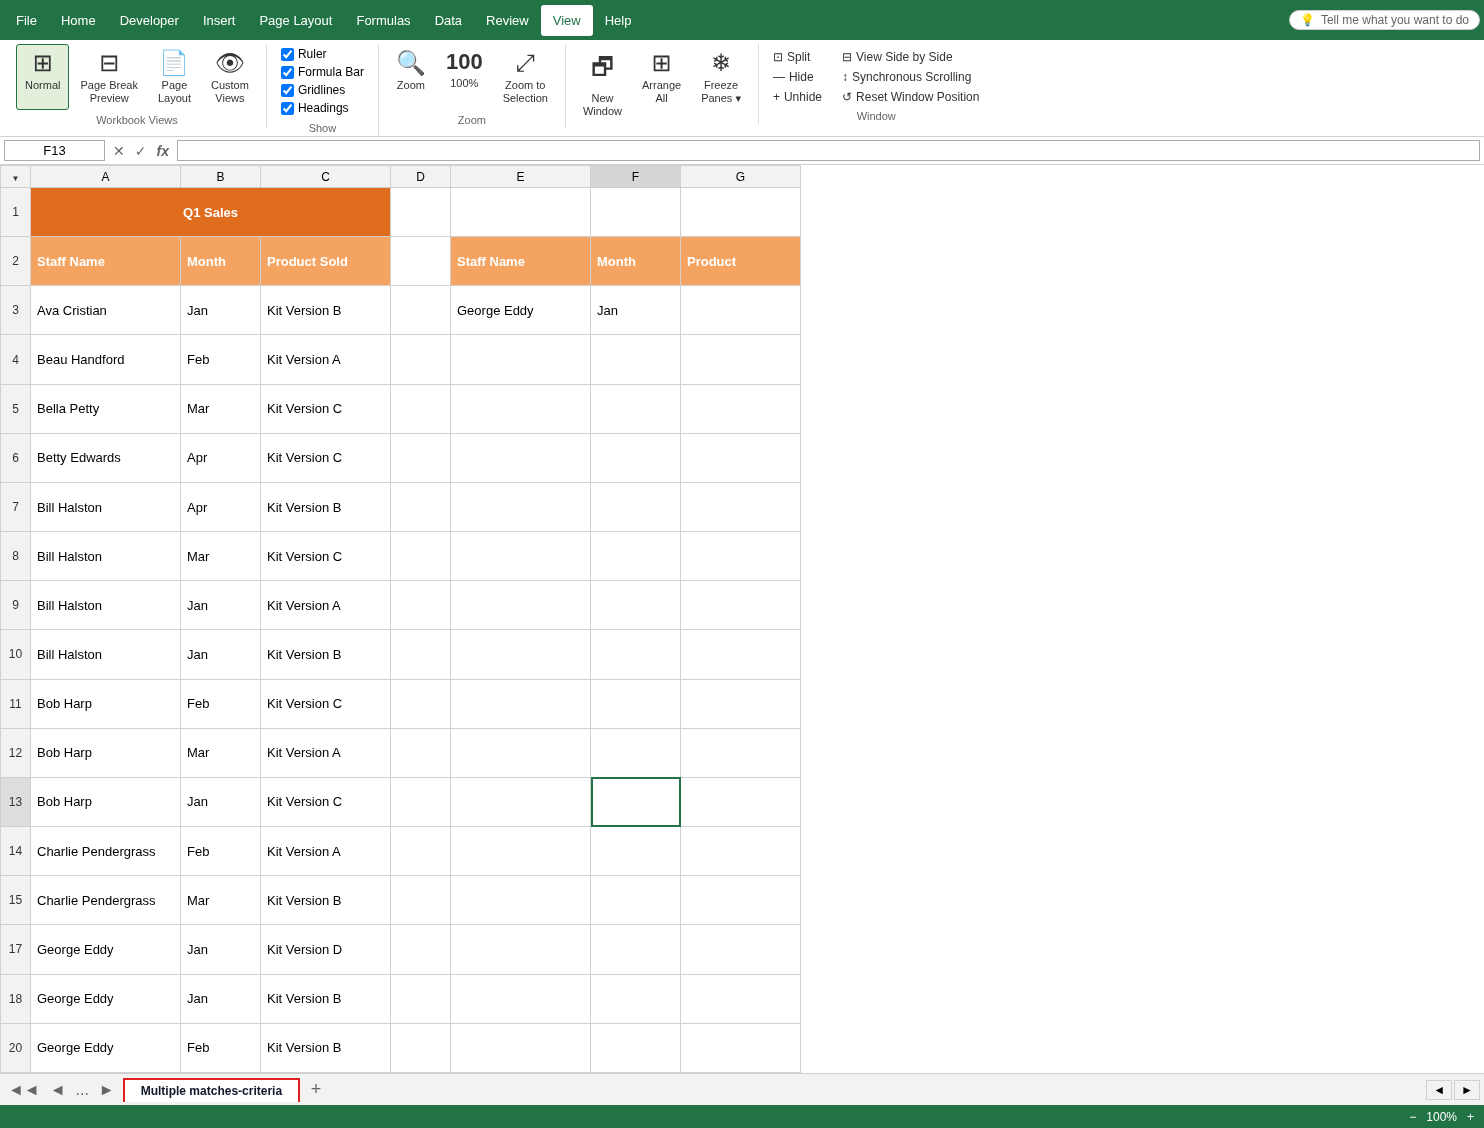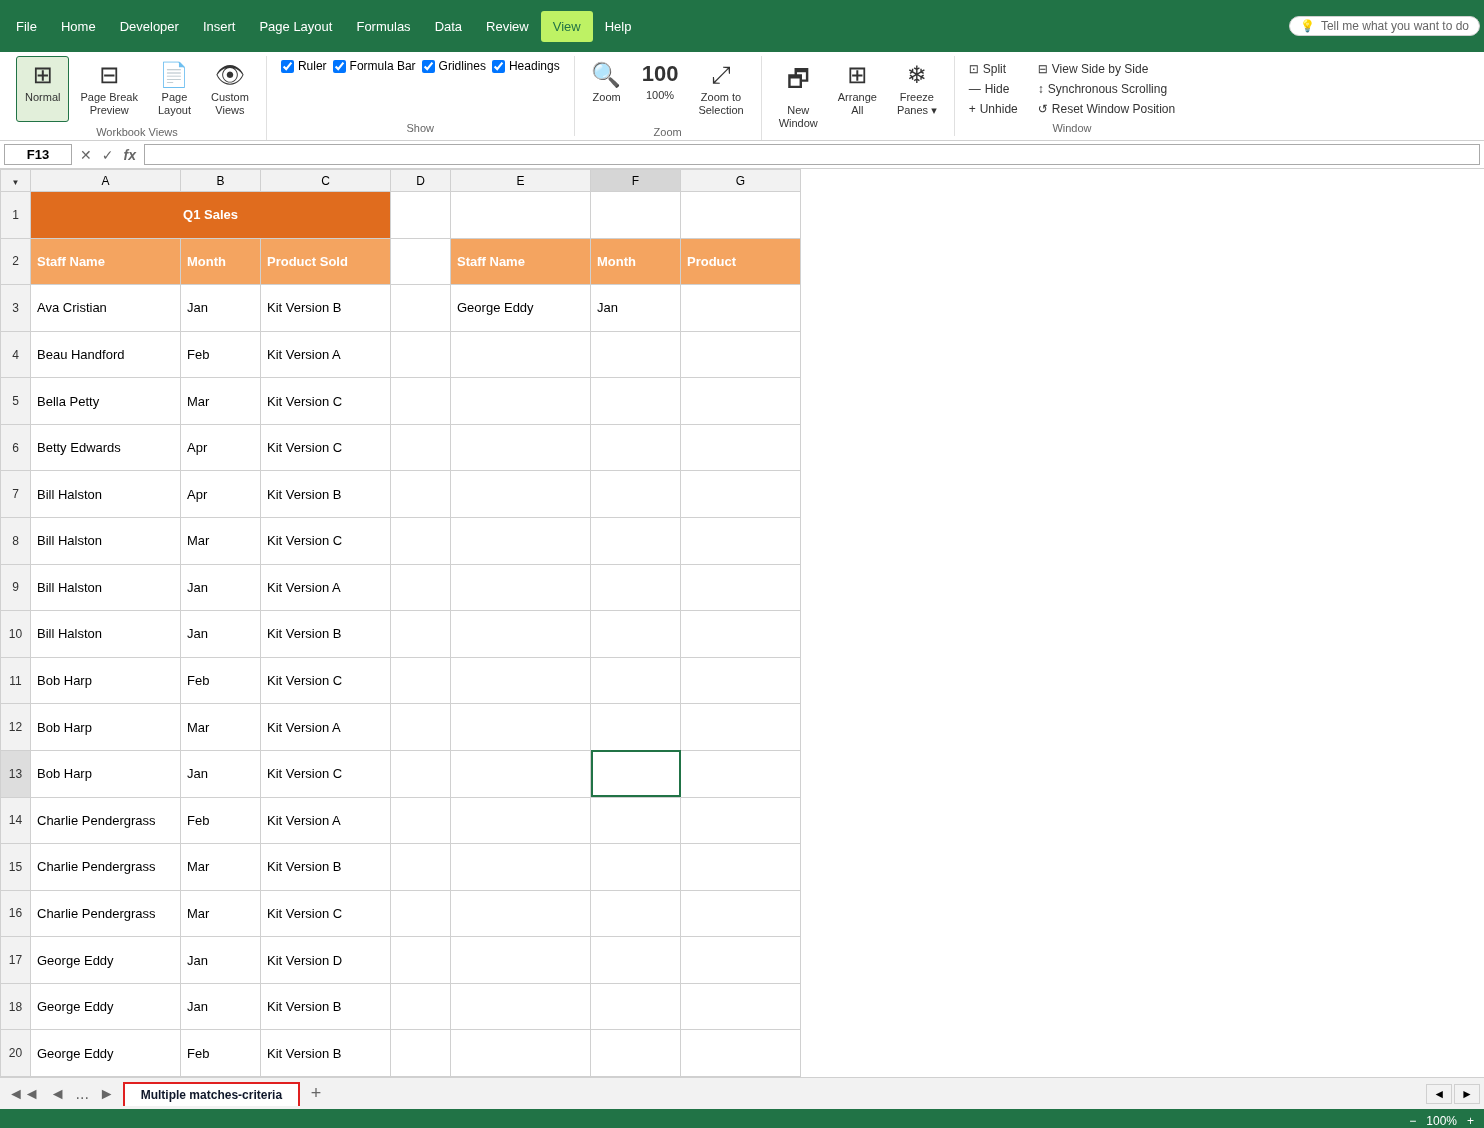--- a/index.html
+++ b/index.html
@@ -3,31 +3,31 @@
   <meta charset="utf-8">
   <style>
     * { margin: 0; padding: 0; box-sizing: border-box; }
     body { font-family: 'Segoe UI', Arial, sans-serif; font-size: 13px; background: #fff; width: 1484px; height: 1128px; overflow: hidden; }
 
     
     .menu-bar {
       background: #217346;
       display: flex;
       align-items: center;
-      height: 52px;
+      height: 40px;
       padding: 0 4px;
     }
     .menu-item {
       color: #fff;
       padding: 8px 12px;
       cursor: pointer;
       font-size: 13px;
       border-radius: 3px;
     }
-    .menu-item.active { background: #bef264; color: #217346; }
+    .menu-item.active { background: #ffffff; color: #217346; }
 
     
     .ribbon {
       background: #fff;
       border-bottom: 1px solid #d0d0d0;
       padding: 4px 0 0 0;
     }
     .ribbon-content {
       display: flex;
       align-items: flex-start;
@@ -73,21 +73,21 @@
     .ribbon-btn .icon { font-size: 24px; margin-bottom: 2px; }
     .ribbon-btn .label { text-align: center; line-height: 1.2; font-size: 11px; }
 
     .ribbon-btn-active {
       background: #e2efda;
       border-color: #217346;
     }
 
     .ribbon-small-group {
       display: flex;
-      flex-direction: row;
+      flex-direction: column;
       gap: 2px;
       padding: 2px 4px;
     }
     .ribbon-check-item {
       display: flex;
       align-items: center;
       gap: 4px;
       font-size: 12px;
       cursor: pointer;
       padding: 1px 2px;
@@ -114,26 +114,25 @@
     .formula-bar {
       display: flex;
       align-items: center;
       border-bottom: 1px solid #d0d0d0;
       background: #fff;
       height: 28px;
       padding: 0 4px;
       gap: 4px;
     }
     .cell-ref-box {
-      width: 68px;
+      width: 101px;
       border: 1px solid #aaa;
       padding: 2px 6px;
       font-size: 13px;
       text-align: center;
-      font-weight: bold;
     }
     .formula-icons {
       display: flex;
       gap: 2px;
       color: #666;
     }
     .formula-icon { cursor: pointer; padding: 2px 4px; font-size: 14px; }
     .formula-input {
       flex: 1;
       border: 1px solid #aaa;
@@ -624,30 +623,20 @@
           <td class="row-num">15</td>
           <td>Charlie Pendergrass</td>
           <td>Mar</td>
           <td>Kit Version B</td>
           <td></td>
           <td></td>
           <td></td>
           <td></td>
         </tr>
 
-        <tr>
-          <td class="row-num">16</td>
-          <td>Charlie Pendergrass</td>
-          <td>Mar</td>
-          <td>Kit Version C</td>
-          <td></td>
-          <td></td>
-          <td></td>
-          <td></td>
-        </tr>
 
         <tr>
           <td class="row-num">17</td>
           <td>George Eddy</td>
           <td>Jan</td>
           <td>Kit Version D</td>
           <td></td>
           <td></td>
           <td></td>
           <td></td>

